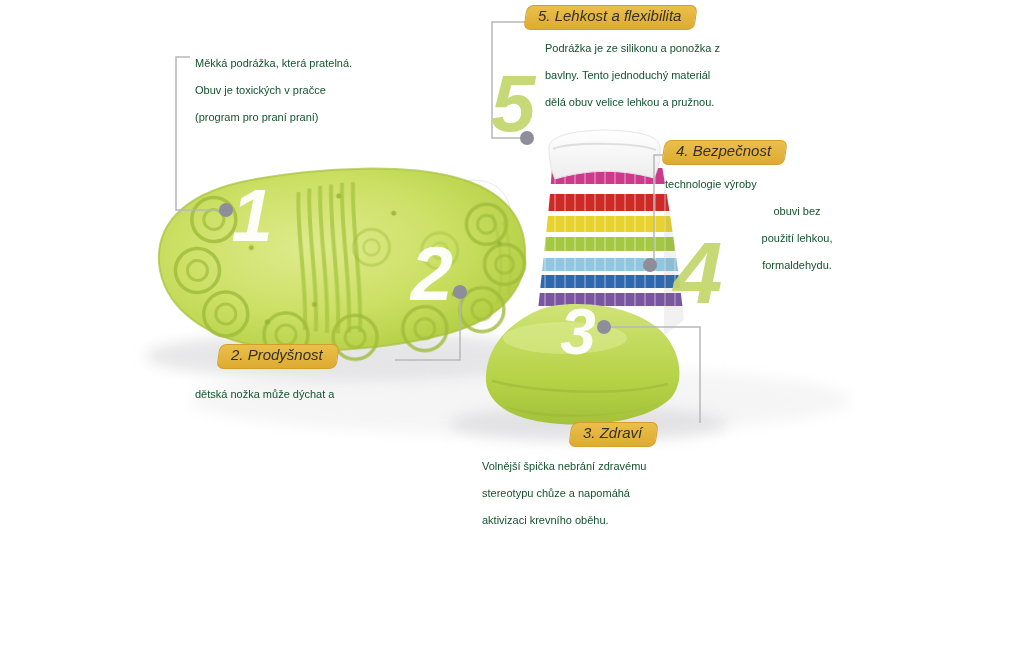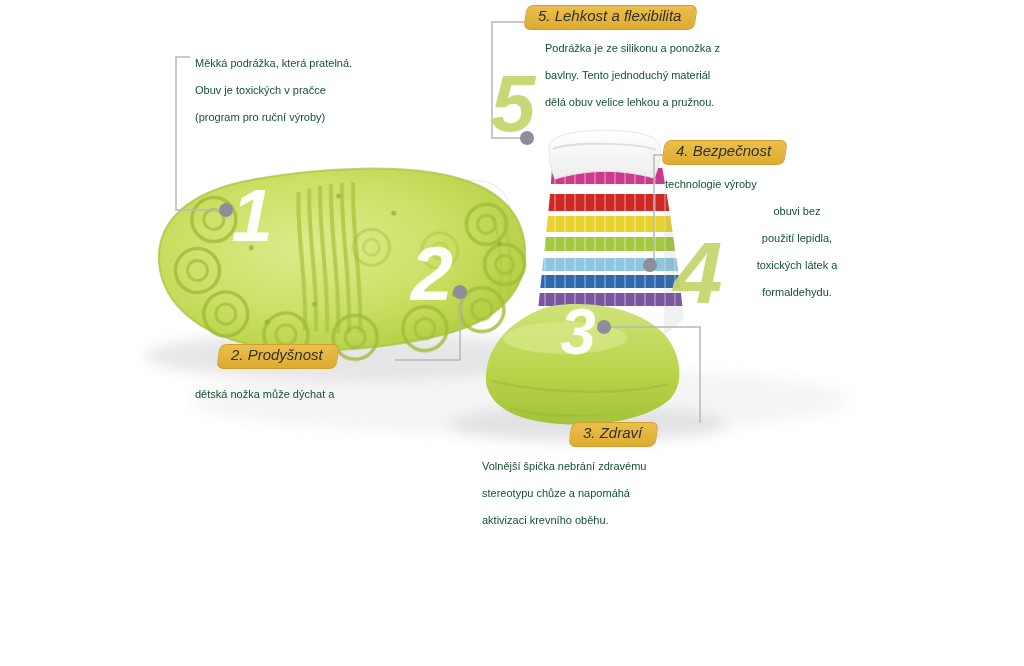--- a/index.html
+++ b/index.html
@@ -160,21 +160,21 @@
     <text class="num" x="432" y="300" font-size="76" text-anchor="middle" fill="#ffffff">2</text>
     <text class="num" x="578" y="354" font-size="64" text-anchor="middle" fill="#ffffff">3</text>
     <text class="num" x="698" y="303" font-size="88" text-anchor="middle" fill="#c5d66f">4</text>
     <text class="num" x="513" y="131" font-size="80" text-anchor="middle" fill="#c5d66f">5</text>
   </svg>
 
   <div class="callout" style="left:190px; top:42px; width:300px;">
     <div class="body" style="margin-left:5px;">
       <div class="line">Měkká podrážka, která pratelná.</div>
       <div class="line">Obuv je toxických v pračce</div>
-      <div class="line">(program pro ruční výroby)</div>
+      <div class="line">(program pro praní praní)</div>
     </div>
   </div>
 
   <div class="callout" style="left:525px; top:5px; width:320px;">
     <div class="badge">
       <span class="badge-bg"></span>
       <span class="badge-label">5. Lehkost a flexibilita</span>
     </div>
     <div class="body" style="margin-left:20px; margin-top:5px;">
       <div class="line">Podrážka je ze silikonu a ponožka z</div>
@@ -186,22 +186,21 @@
   <div class="callout" style="left:663px; top:140px; width:240px;">
     <div class="badge">
       <span class="badge-bg"></span>
       <span class="badge-label">4. Bezpečnost</span>
     </div>
     <div class="body" style="margin-top:6px; margin-left:2px;">
       <div class="line">technologie výroby</div>
     </div>
     <div class="body" style="margin-top:0; margin-left:44px; width:180px; text-align:center;">
       <div class="line">obuvi bez</div>
-      <div class="line">použití lepidla,</div>
-      <div class="line">toxických látek a</div>
+      <div class="line">použití lehkou,</div>
       <div class="line">formaldehydu.</div>
     </div>
   </div>
 
   <div class="callout" style="left:195px; top:344px; width:300px;">
     <div class="badge" style="margin-left:23px;">
       <span class="badge-bg"></span>
       <span class="badge-label">2. Prodyšnost</span>
     </div>
     <div class="body" style="margin-top:12px;">

